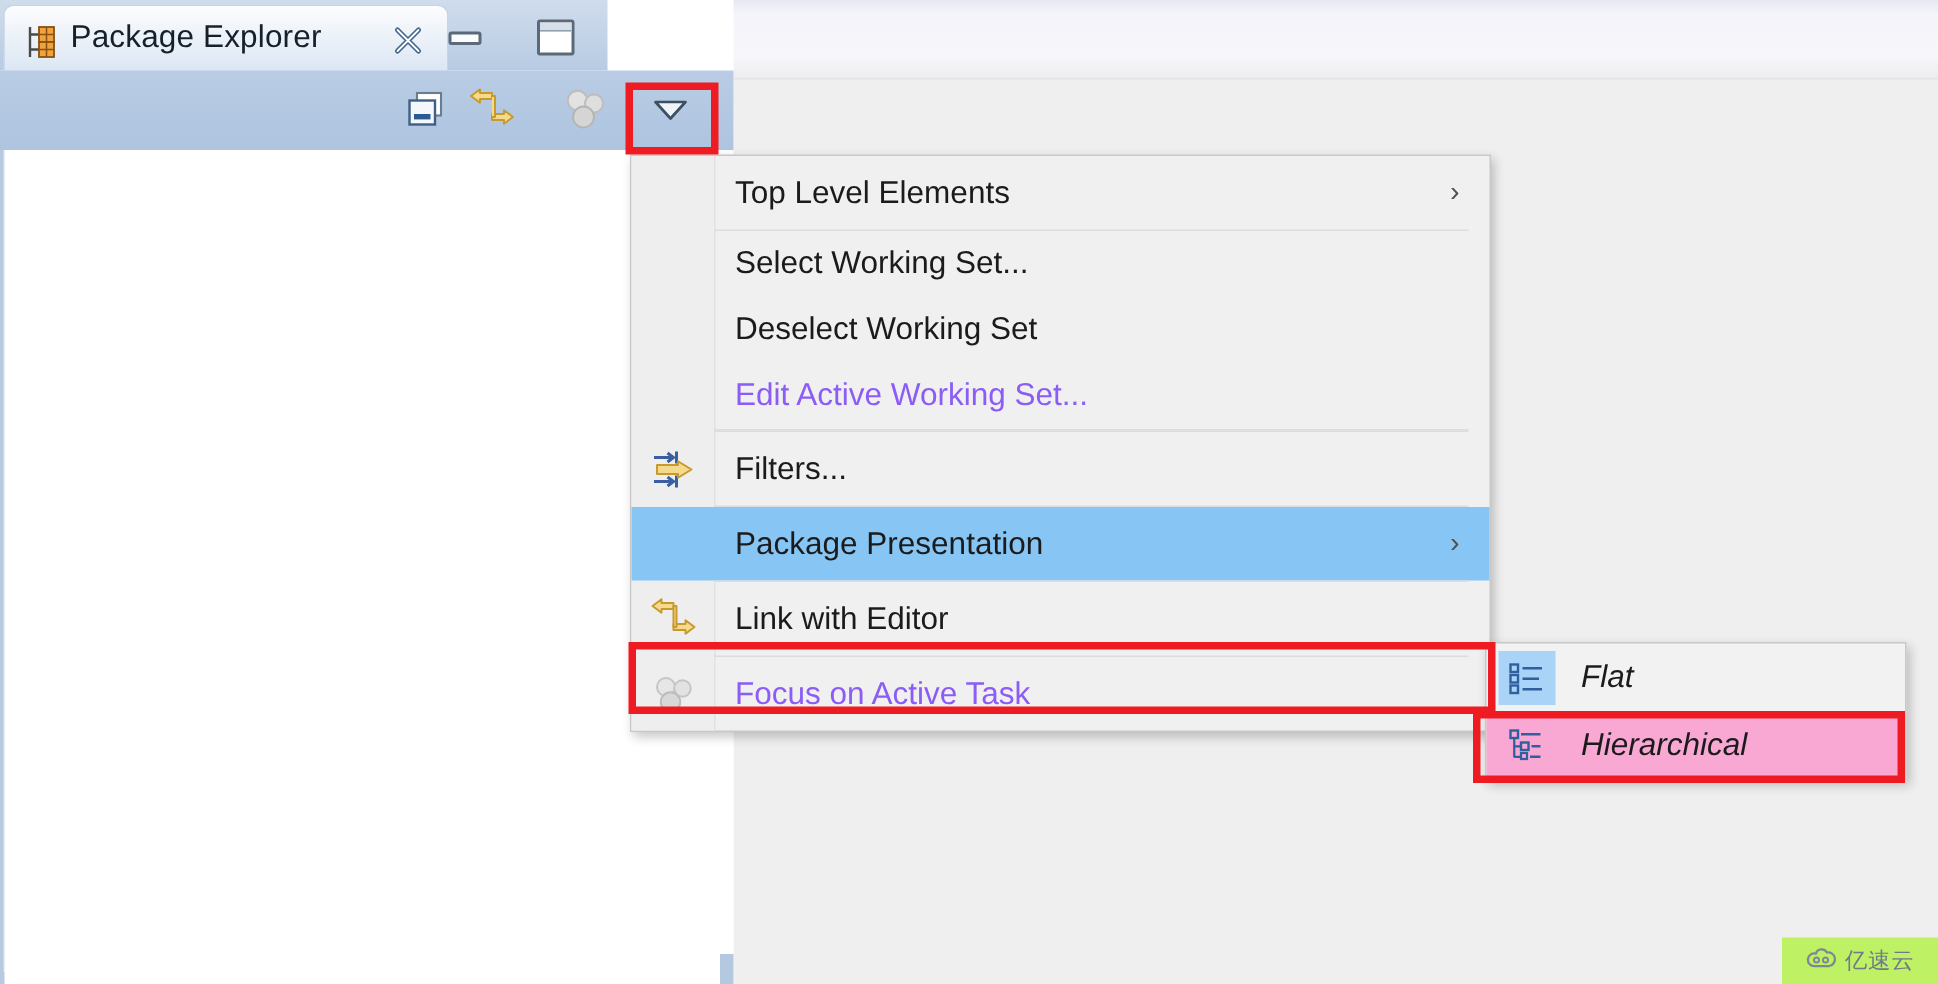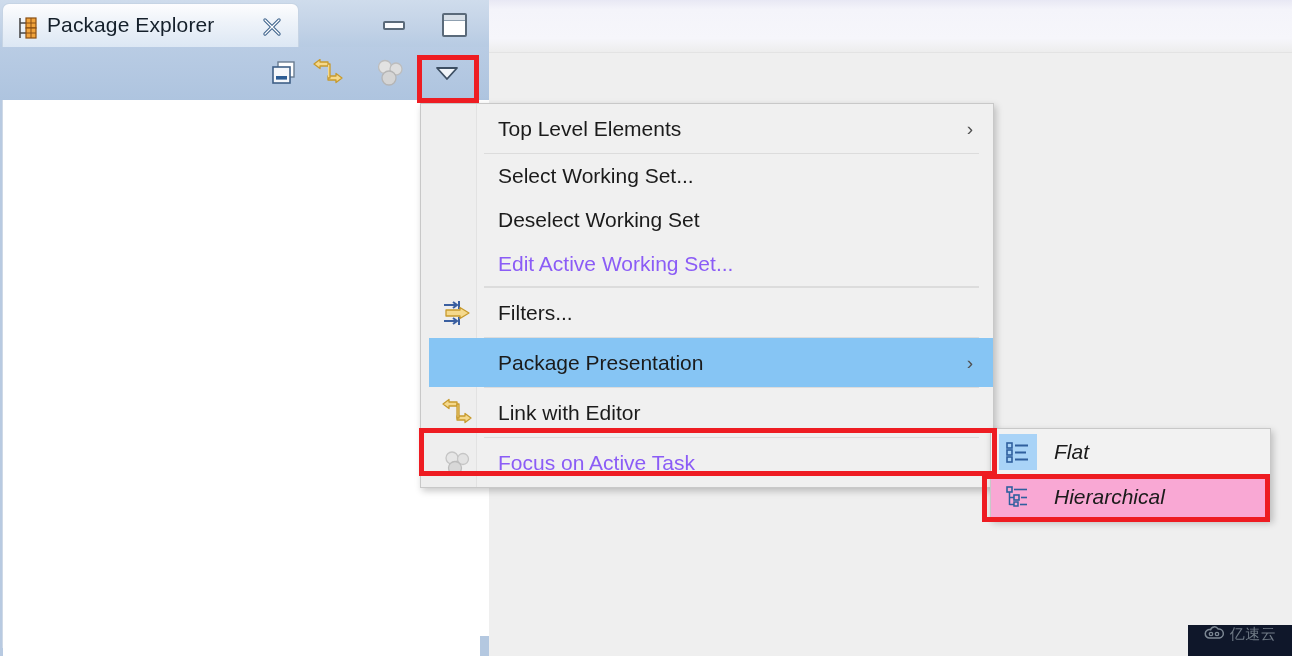--- a/index.html
+++ b/index.html
@@ -44,21 +44,21 @@
   
   .view {
     position: absolute;
     left: 0; top: 0;
     width: 489px; height: 656px;
     background: #ffffff;
   }
   .view-tabbar {
     position: absolute;
     left: 0; top: 0;
-    width: 489px; height: 47px;
+    width: 405px; height: 47px;
     background: linear-gradient(to bottom, #cfdcec 0%, #c3d3e7 55%, #b7cbe3 100%);
   }
   .view-tab {
     position: absolute;
     left: 2px; top: 3px;
     width: 297px; height: 44px;
     border-top-left-radius: 7px;
     border-top-right-radius: 7px;
     background: linear-gradient(to bottom, #fdfdfe 0%, #eef3f9 42%, #dce7f4 100%);
     border: 1px solid #c6d4e4;
@@ -150,21 +150,20 @@
 
   
   .menu {
     position: absolute;
     left: 420px; top: 103px;
     width: 574px;
     background: #f0f0f0;
     border: 1px solid #c8c8c8;
     box-sizing: border-box;
     box-shadow: 2px 3px 7px rgba(0,0,0,.22);
-    padding-left: 8px;
   }
   .menu-gutter {
     position: absolute;
     left: 0; top: 0;
     width: 55px; height: 100%;
     background: #eeeeee;
     border-right: 1px solid #e2e2e2;
   }
   .mi {
     position: relative;
@@ -251,23 +250,23 @@
   }
   #rb-menu-btn   { left: 417px; top: 55px;  width: 62px;  height: 48px; }
   #rb-pkgpres    { left: 419px; top: 428px; width: 578px; height: 48px; }
   #rb-hier       { left: 982px; top: 474px; width: 288px; height: 48px; }
 
   
   .watermark {
     position: absolute;
     right: 0; bottom: 0;
     width: 104px; height: 31px;
-    background: #0f172a;
+    background: #bef264;
     display: flex;
-    align-items: flex-start;
+    align-items: center;
     justify-content: center;
     gap: 4px;
     z-index: 60;
   }
   .wm-text {
     font-size: 15px;
     color: #6f7a86;
     letter-spacing: .5px;
   }
 </style>

